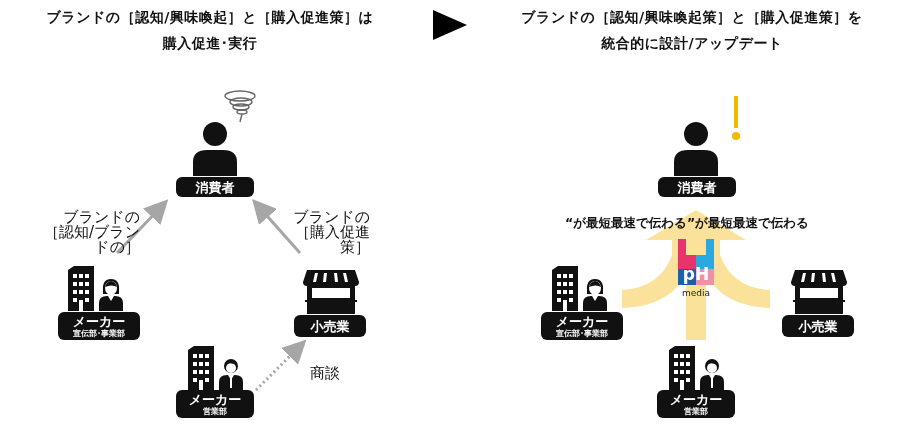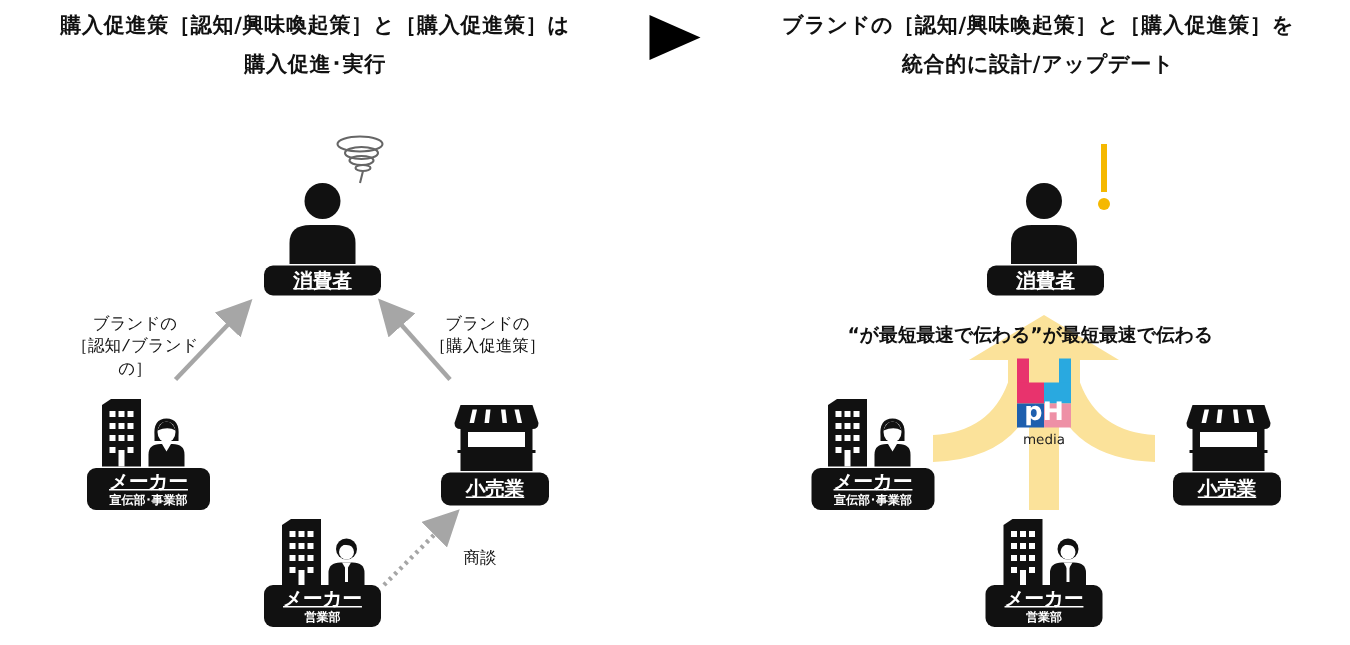--- a/index.html
+++ b/index.html
@@ -1,31 +1,31 @@
 <!DOCTYPE html>
 <html><head>
 <meta charset="utf-8">
 <style>
   html, body { margin:0; padding:0; background:#ffffff; }
   body { width:900px; height:430px; position:relative; overflow:hidden;
          font-family:"DejaVu Sans", sans-serif; color:#111; }
   .title { position:absolute; font-size:14px; font-weight:bold; text-align:center; line-height:26px; letter-spacing:0.5px; }
   .label-box { position:absolute; background:#111; color:#fff; border-radius:6px; text-align:center;
                font-weight:bold; display:flex; flex-direction:column; justify-content:center; align-items:center; }
-  .label-box .main { font-size:13px; line-height:15px;text-decoration:underline; }
+  .label-box .main { font-size:13px; line-height:15px; }
   .label-box .sub { font-size:8px; line-height:10px; }
-  .small-text { position:absolute; font-size:11px; text-align:center; line-height:15px;font-family:Liberation Mono, monospace; }
+  .small-text { position:absolute; font-size:15px; text-align:right; line-height:15px; }
   .slogan { position:absolute; font-size:12.5px; font-weight:bold; white-space:nowrap; }
   svg { position:absolute; overflow:visible; }
 </style>
 </head>
 <body>
 
 <div class="title" style="left:10px; top:4px; width:400px;">
-  <div>購入促進策［認知/興味喚起策］と［購入促進策］は</div>
+  <div>ブランドの［認知/興味喚起］と［購入促進策］は</div>
   <div>購入促進･実行</div>
 </div>
 
 <svg style="left:433px; top:10px;" width="34" height="34" viewBox="0 0 34 34">
   <polygon points="0,0 34,15 0,30" fill="#000"></polygon>
 </svg>
 
 <svg style="left:218px; top:88px;" width="40" height="40" viewBox="0 0 40 40">
   <g fill="none" stroke="#666" stroke-width="1.4">
     <ellipse cx="22" cy="8" rx="15" ry="5"></ellipse>

